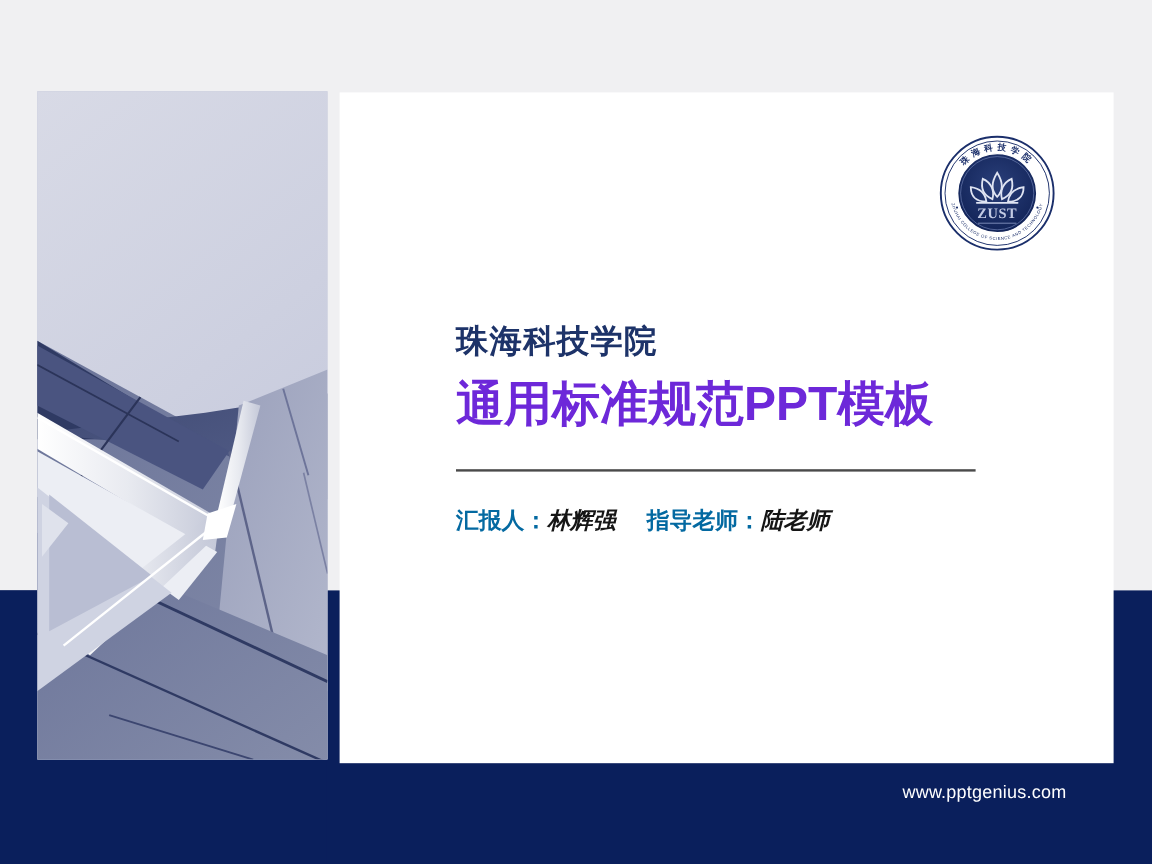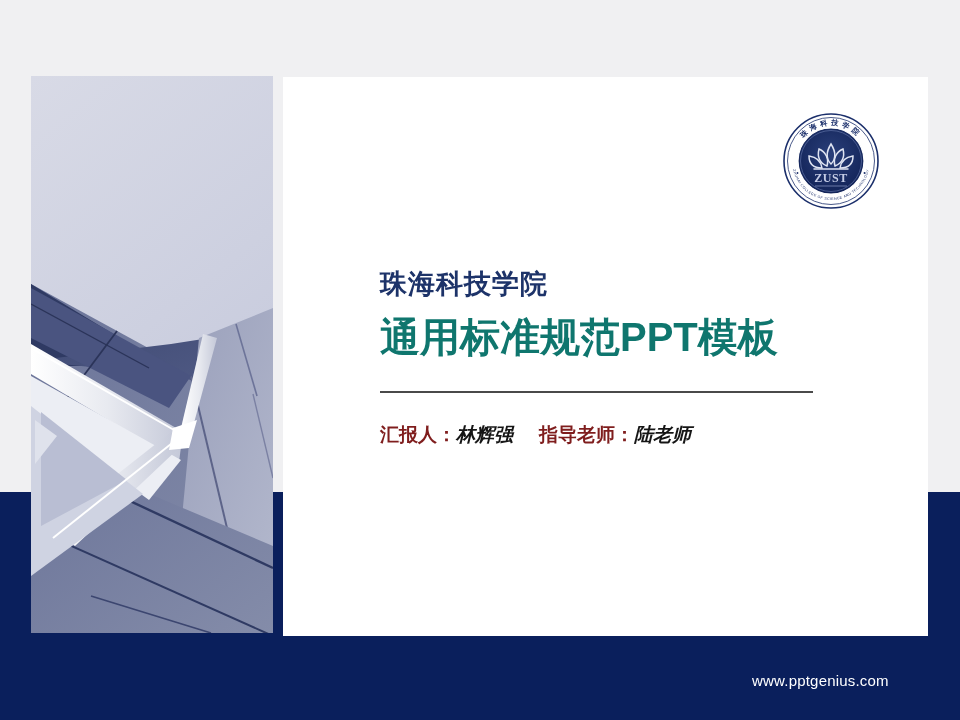--- a/index.html
+++ b/index.html
@@ -84,21 +84,21 @@
     font-weight: bold;
     color: #1d3369;
     letter-spacing: 1px;
     line-height: 1.2;
     margin: 0;
     white-space: nowrap;
   }
   .main-title {
     font-size: 40px;
     font-weight: bold;
-    color: #0f766e;
+    color: #6d28d9;
     letter-spacing: 0px;
     line-height: 1.25;
     margin: 12px 0 0 0;
     white-space: nowrap;
   }
   .divider {
     position: absolute;
     left: 380px;
     top: 391px;
     width: 433px;
@@ -107,34 +107,33 @@
   }
   .byline {
     position: absolute;
     left: 380px;
     top: 423px;
     font-size: 19px;
     font-weight: bold;
     line-height: 1.3;
     white-space: nowrap;
   }
-  .byline .lbl { color: #7f1d1d; }
+  .byline .lbl { color: #0369a1; }
   .byline .val { color: #151515; font-style: italic; }
   .byline .gap { display: inline-block; width: 26px; }
 
   
   .footer-url {
     position: absolute;
     left: 752px;
     top: 652px;
     font-size: 15px;
     color: #ffffff;
     letter-spacing: 0.2px;
     white-space: nowrap;
-    margin-top: 20px;
   }
 </style>
 </head>
 <body>
 
 <div id="slide">
 
   <div class="navy-band"></div>
   <div class="navy-band-upper"></div>
 

